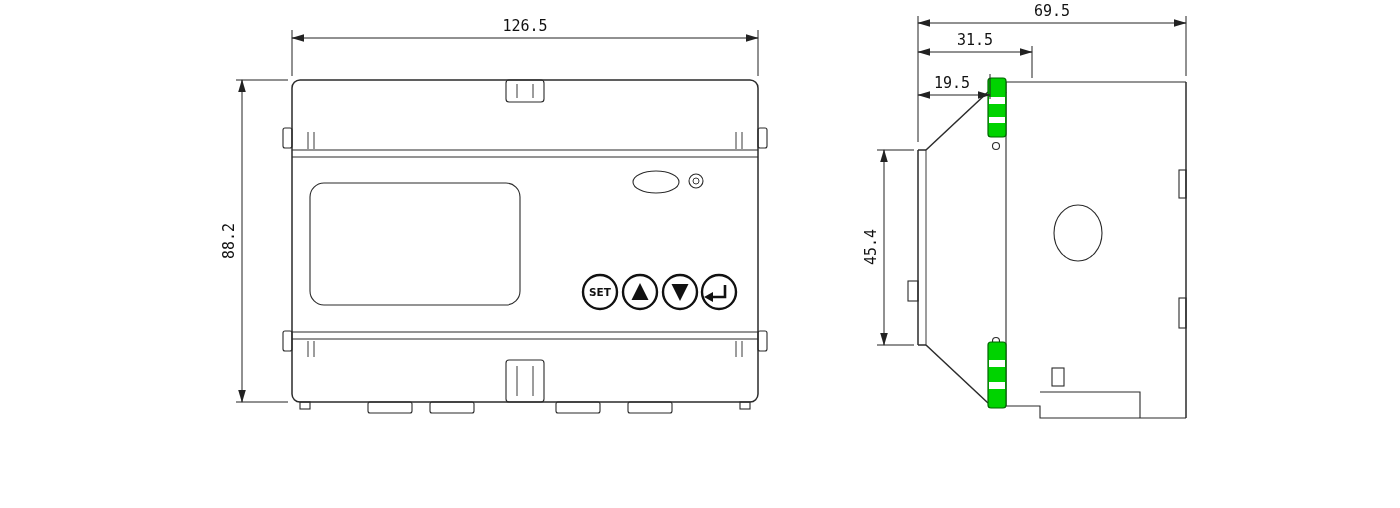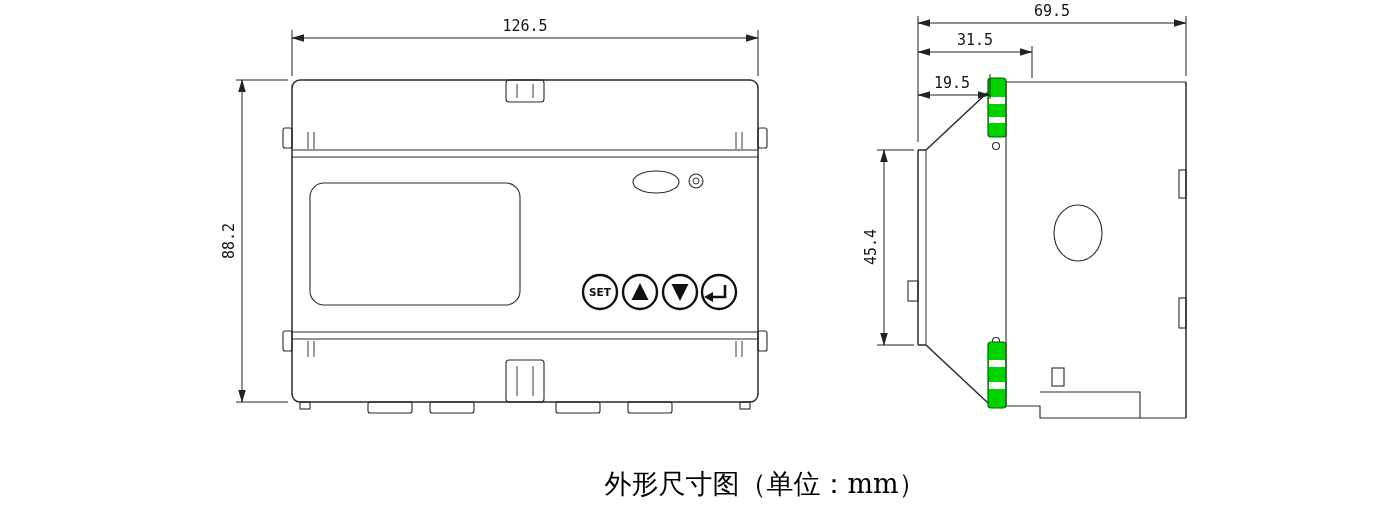--- a/index.html
+++ b/index.html
@@ -224,15 +224,14 @@
 
     <g>
       <line class="dimline" x1="877" y1="150" x2="914" y2="150"></line>
       <line class="dimline" x1="877" y1="345" x2="914" y2="345"></line>
       <line class="dimline" x1="884" y1="150" x2="884" y2="345" marker-start="url(#dimArrow)" marker-end="url(#dimArrow)"></line>
       <text class="dimtext" x="876" y="247" text-anchor="middle" transform="rotate(-90 876 247)">45.4</text>
     </g>
   </g>
 </svg>
 
-<div id="caption">外形尺寸图（单位：mm）</div>
 
 </div>
 
 </body></html>

